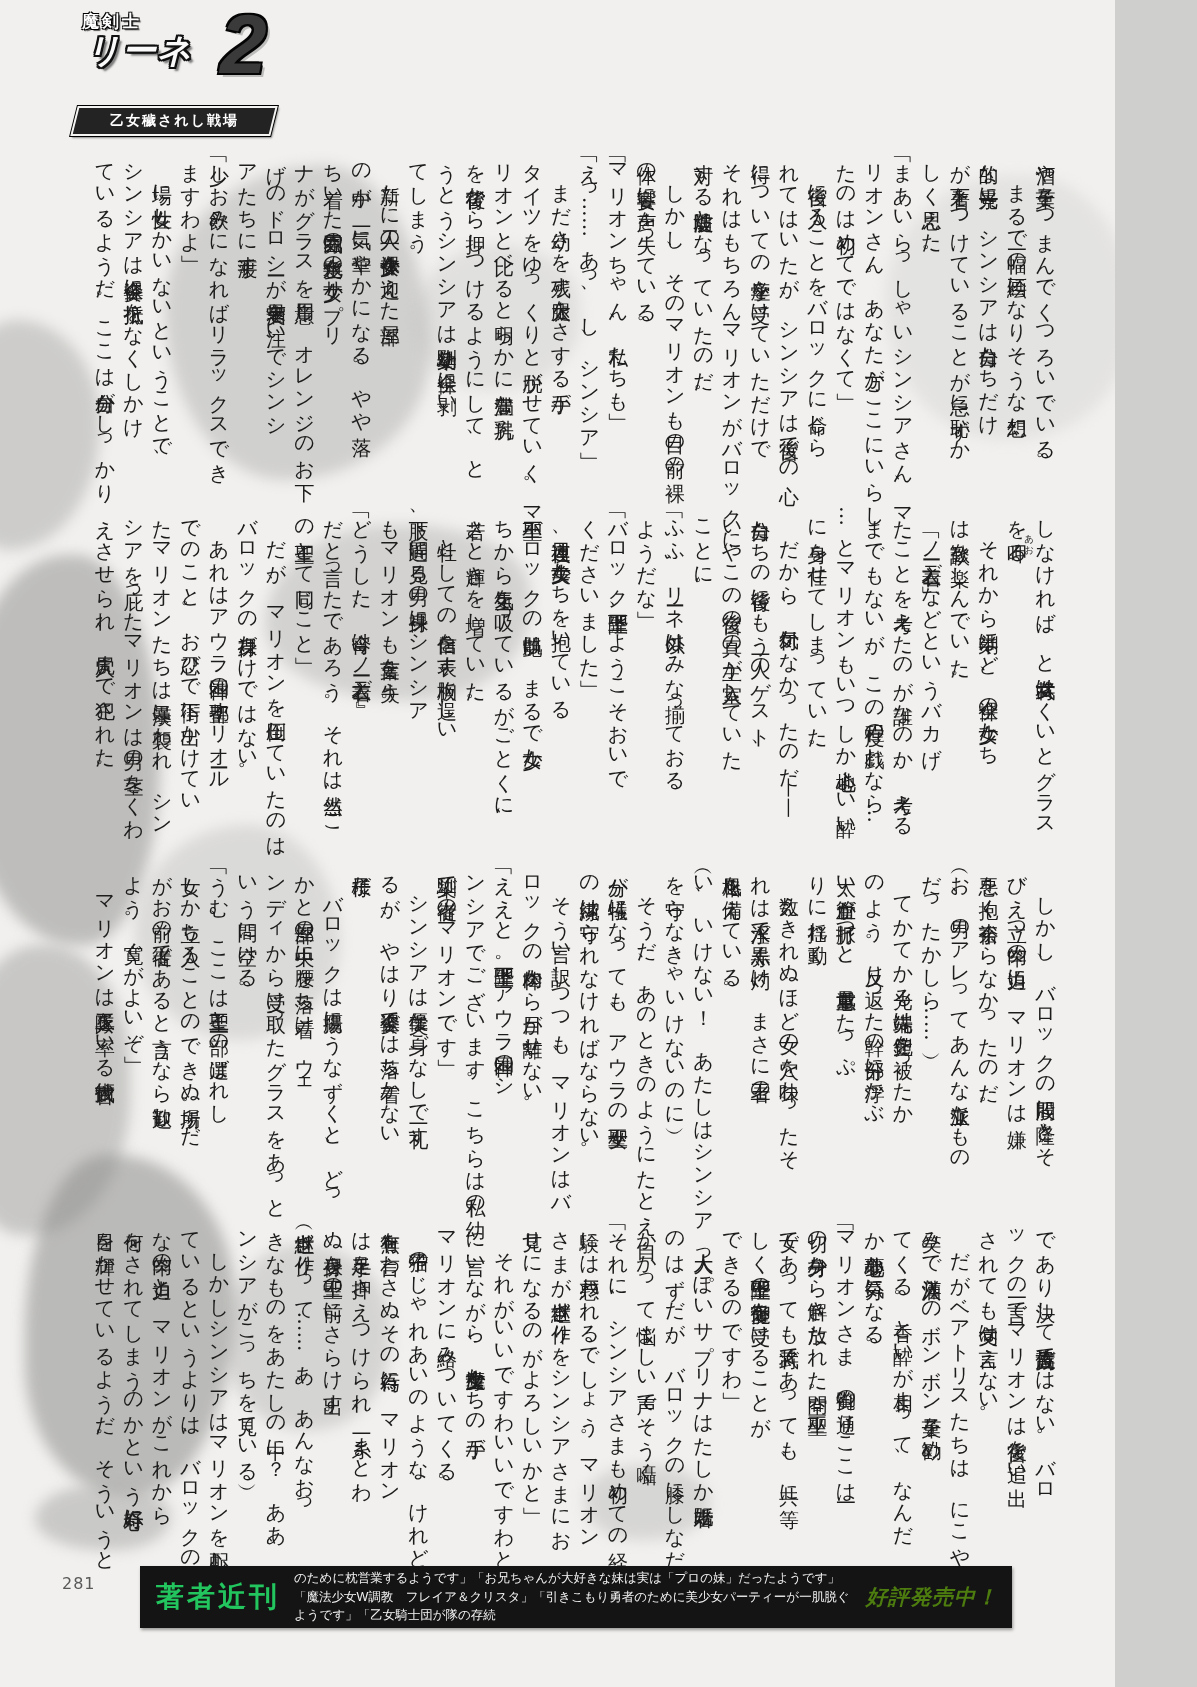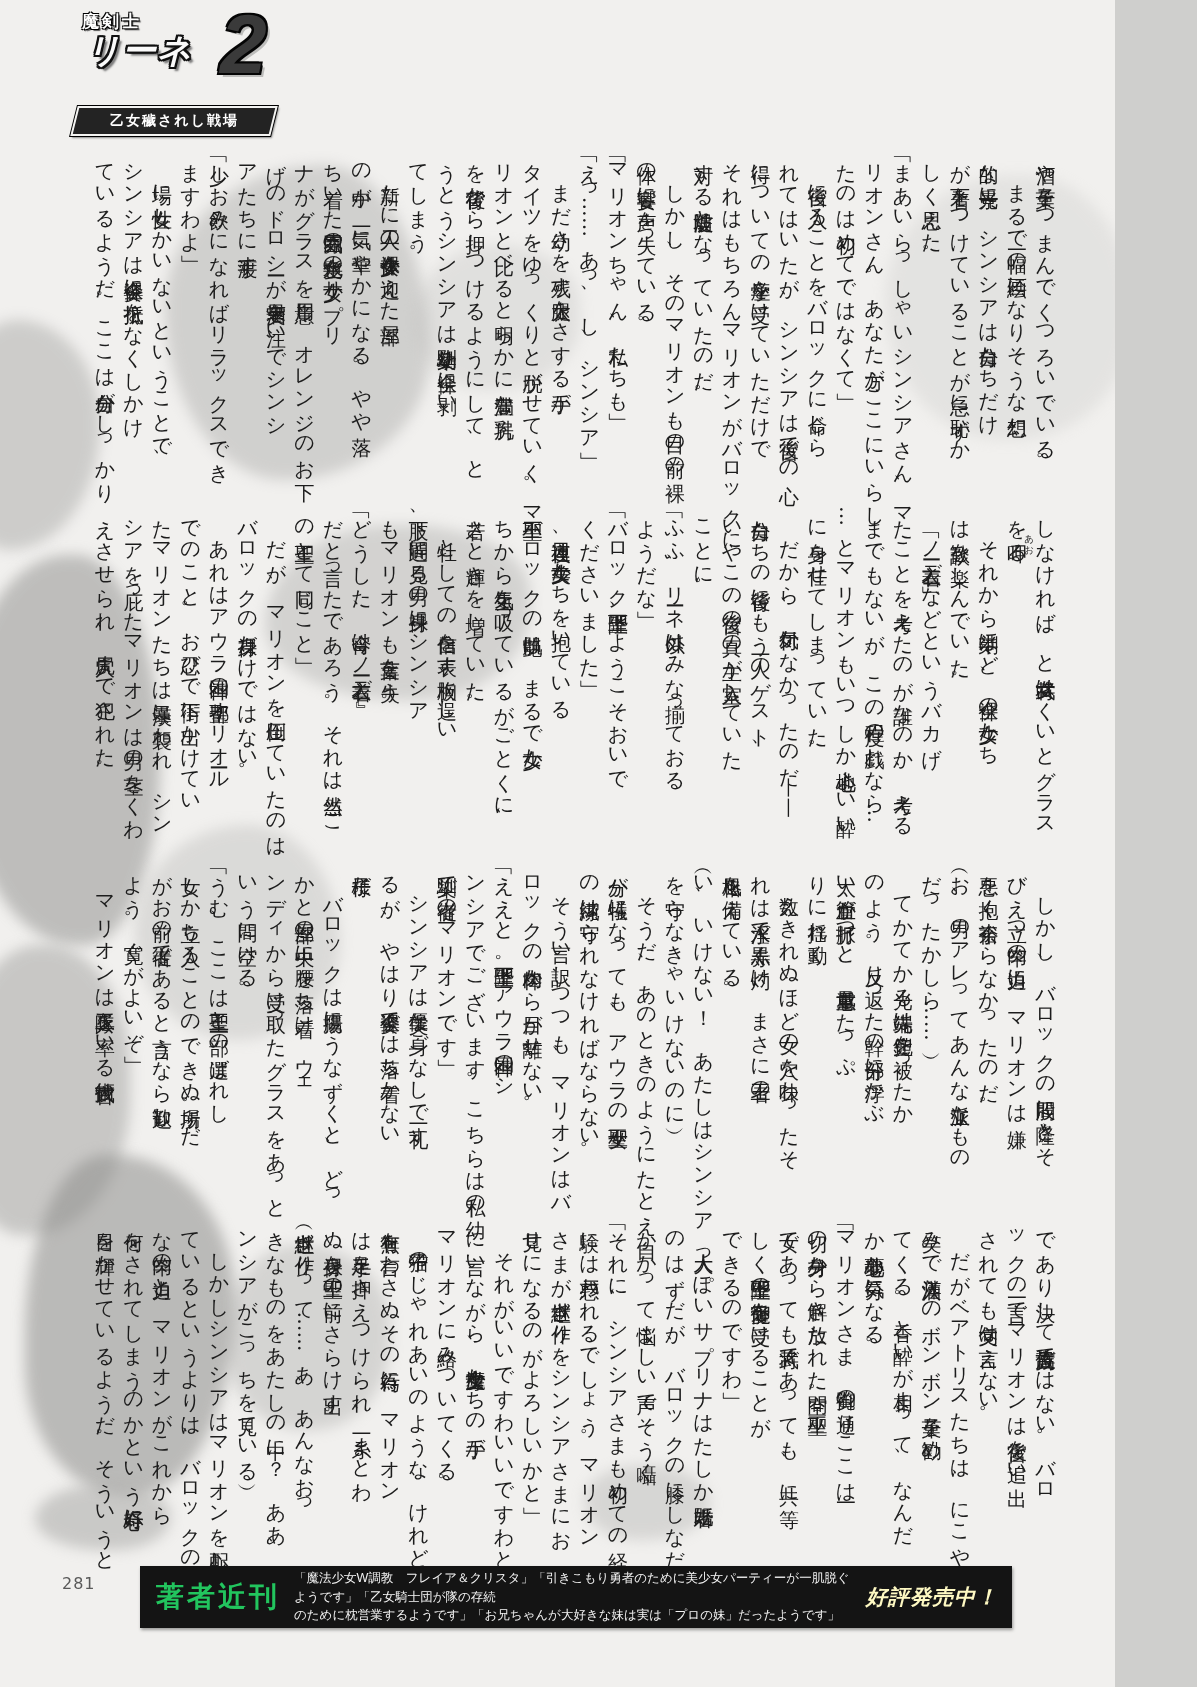--- a/index.html
+++ b/index.html
@@ -81,21 +81,21 @@
     background:#141414; display:flex; align-items:center;
     font-family:"Liberation Sans","DejaVu Sans",sans-serif;
     box-shadow:1px 2px 3px #9a9a98;
   }
   .footer-label {
     color:#22c55e; font-size:28px; font-weight:bold; letter-spacing:3px;
     padding:0 14px 0 16px; white-space:nowrap;
   }
   .footer-titles { flex:1; color:#f4f4f4; font-size:12.5px; line-height:1.5; letter-spacing:0; }
   .footer-badge {
-    color:#fef9c3; font-size:21px; font-weight:bold; font-style:italic;
+    color:#4d7c0f; font-size:21px; font-weight:bold; font-style:italic;
     padding:0 14px 0 10px; white-space:nowrap; letter-spacing:1px;
   }
 </style>
 </head>
 <body>
 
 <div class="page">
 
   <div class="blob b1"></div>
   <div class="blob b2"></div>
@@ -264,19 +264,19 @@
       <div class="tcol">目を輝かせているようだ。そういうと</div>
     </div>
 
   <div class="furigana">あお</div>
 
   <div class="pageno">281</div>
 
   <div class="footer">
     <div class="footer-label">著者近刊</div>
     <div class="footer-titles">
+      <div class="ft-line">のために枕営業するようです」「お兄ちゃんが大好きな妹は実は「プロの妹」だったようです」</div>
       <div class="ft-line">「魔法少女W調教　フレイア＆クリスタ」「引きこもり勇者のために美少女パーティーが一肌脱ぐようです」「乙女騎士団が隊の存続</div>
-      <div class="ft-line">のために枕営業するようです」「お兄ちゃんが大好きな妹は実は「プロの妹」だったようです」</div>
     </div>
     <div class="footer-badge">好評発売中！</div>
   </div>
 
 </div>
 
 </body></html>

